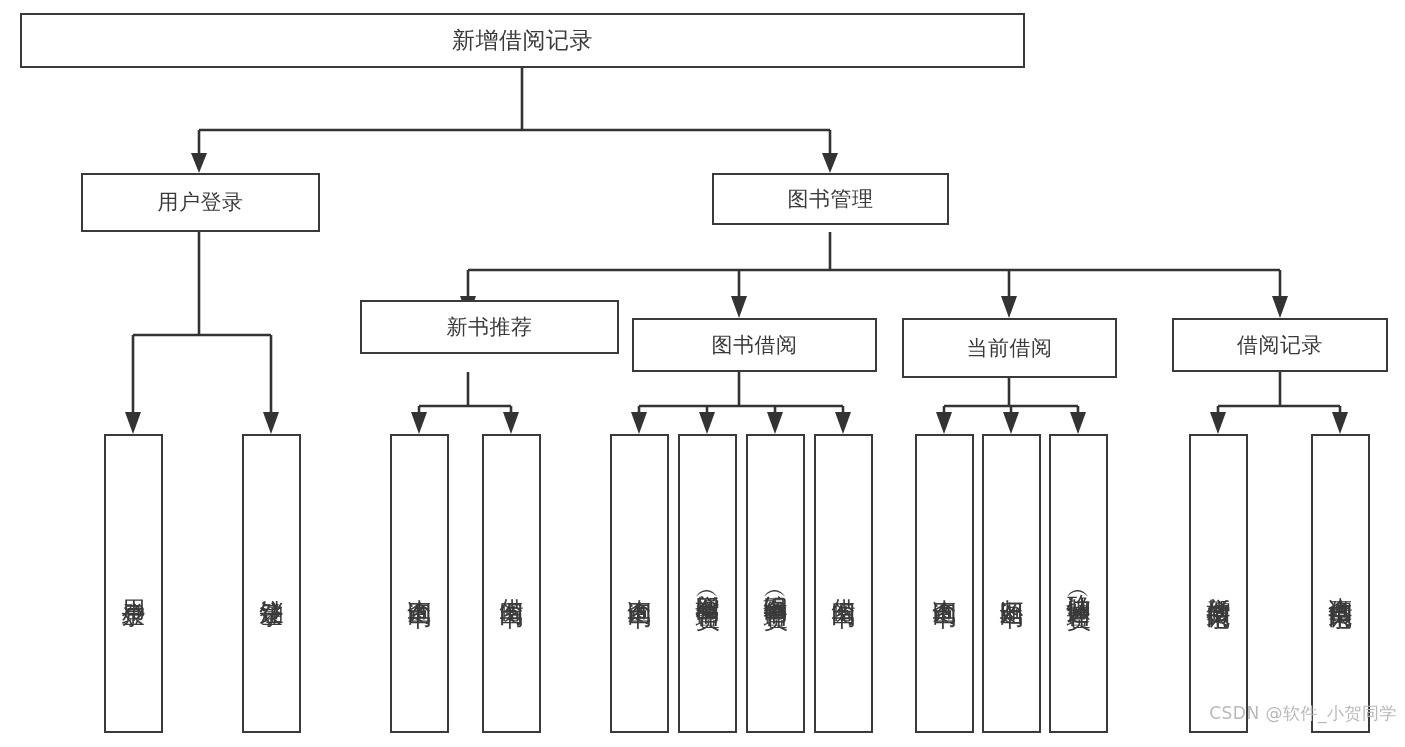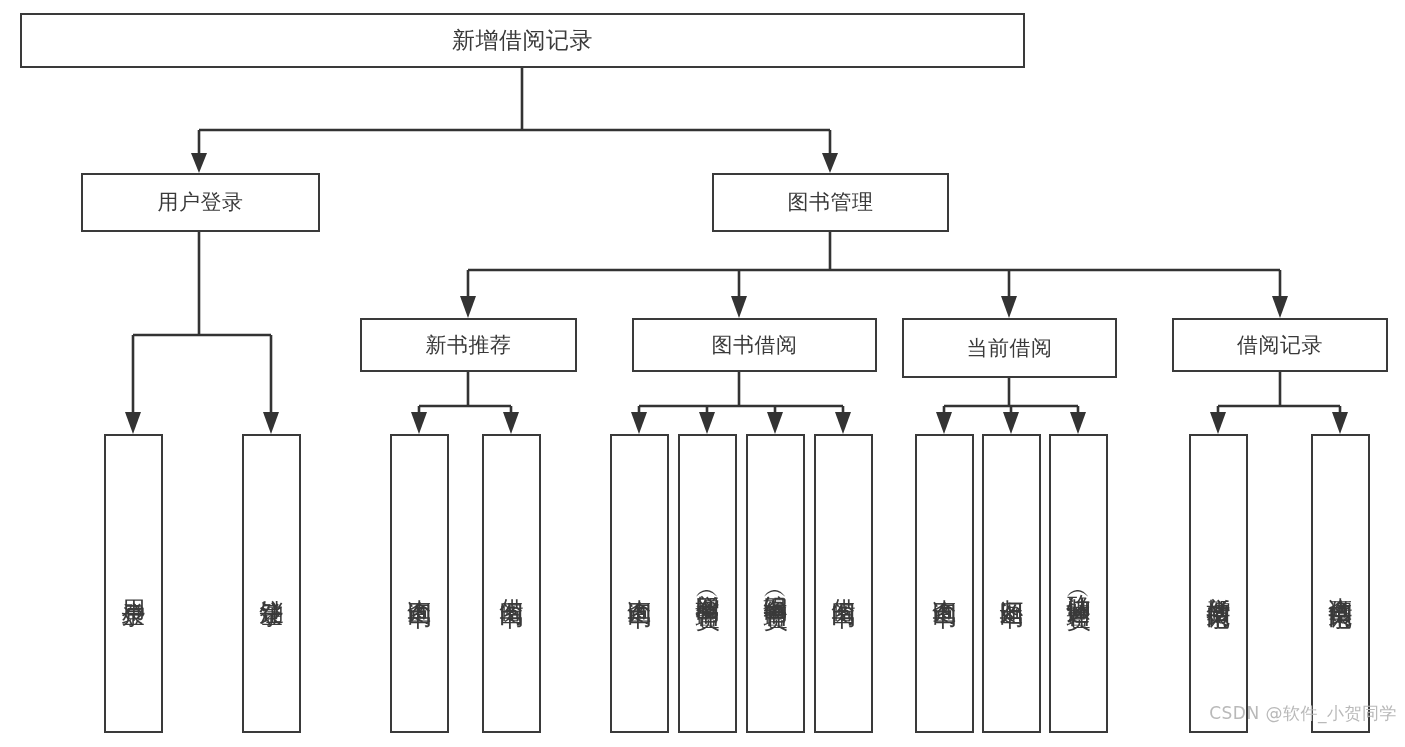--- a/index.html
+++ b/index.html
@@ -157,25 +157,25 @@
   </svg>
 
   <div class="node root" style="left:20px; top:13px; width:1005px; height:55px;">
     <span class="label">新增借阅记录</span>
   </div>
 
   <div class="node branch" style="left:81px; top:173px; width:239px; height:59px;">
     <span class="label">用户登录</span>
   </div>
 
-  <div class="node branch" style="left:712px; top:173px; width:237px; height:59px;">
+  <div class="node branch" style="left:712px; top:173px; width:237px; height:52px;">
     <span class="label">图书管理</span>
   </div>
 
-  <div class="node branch" style="left:360px; top:318px; width:217px; height:54px;">
+  <div class="node branch" style="left:360px; top:300px; width:259px; height:54px;">
     <span class="label">新书推荐</span>
   </div>
 
   <div class="node branch" style="left:632px; top:318px; width:245px; height:54px;">
     <span class="label">图书借阅</span>
   </div>
 
   <div class="node branch" style="left:902px; top:318px; width:215px; height:60px;">
     <span class="label">当前借阅</span>
   </div>

